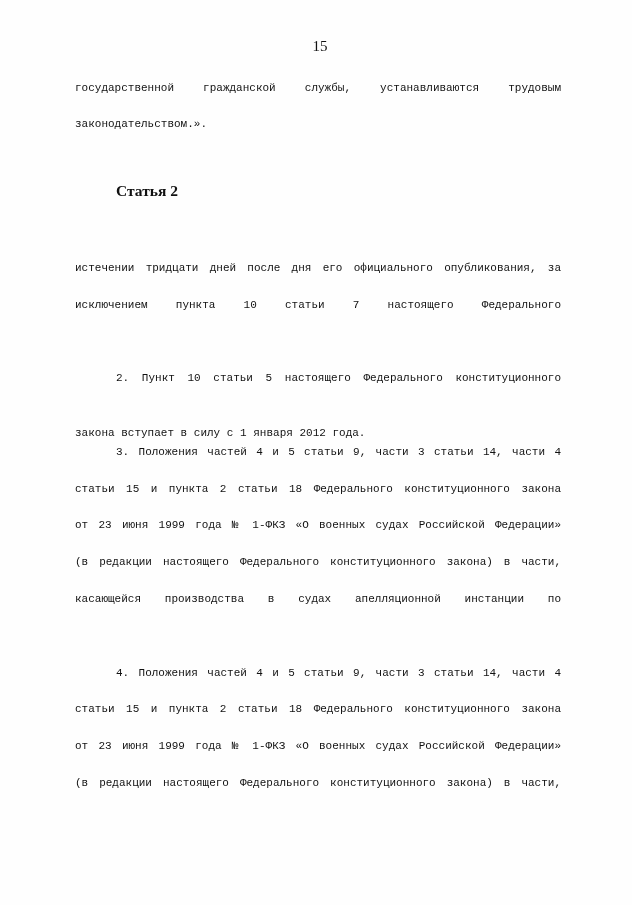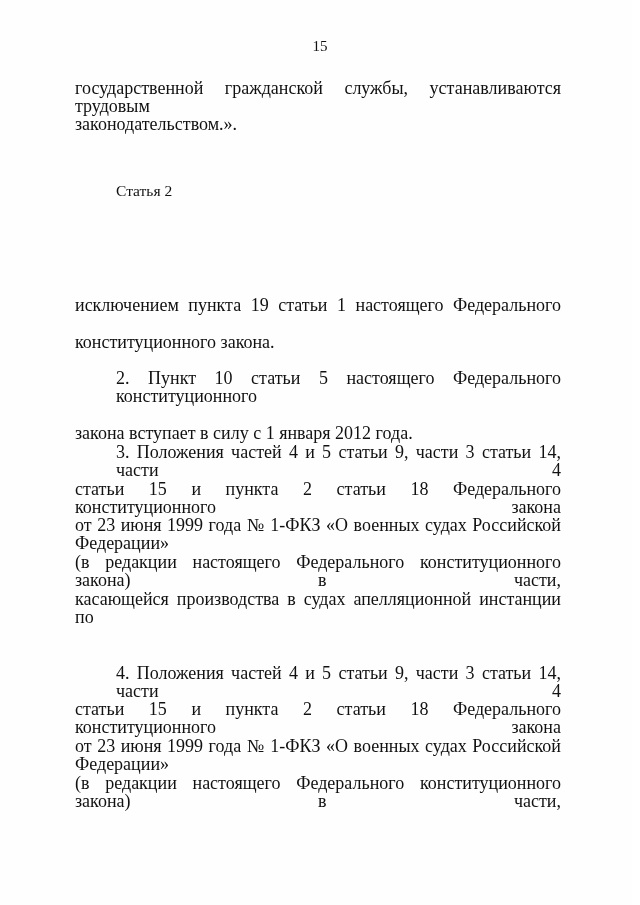--- a/index.html
+++ b/index.html
@@ -1,38 +1,38 @@
 <!DOCTYPE html>
 <html><head>
 <meta charset="utf-8">
 <style>
   html, body { margin: 0; padding: 0; background: #ffffff; }
   body { width: 640px; height: 905px; position: relative; overflow: hidden;
          font-family: "Liberation Serif", "DejaVu Serif", serif; color: #111; }
   .page { position: absolute; left: 0; top: 0; width: 632px; height: 905px; background: #fefefe; }
   .pnum { position: absolute; top: 38px; left: 0; width: 640px; text-align: center; font-size: 15px; }
-  .line { position: absolute; left: 75px; width: 486px; font-size: 18px; line-height: 18px;
-          white-space: nowrap; }
+  .line { position: absolute; left: 75px; width: 486px; font-size: 11px; line-height: 18px;
+          white-space: nowrap; font-family: Liberation Mono, monospace; }
   .just { text-align: justify; text-align-last: justify; white-space: normal; }
   .indent { left: 116px; width: 445px; }
-  .heading { position: absolute; left: 116px; font-weight: normal; font-size: 15.5px; line-height: 18px; }
+  .heading { position: absolute; left: 116px; font-weight: bold; font-size: 15.5px; line-height: 18px; }
 </style>
 </head>
 <body>
 
 <div class="page">
   <div class="pnum">15</div>
 
   <div class="line just" style="top:79px">государственной гражданской службы, устанавливаются трудовым</div>
   <div class="line" style="top:115px">законодательством.».</div>
 
   <div class="heading" style="top:182px">Статья 2</div>
 
-  <div class="line just" style="top:296px">исключением пункта 19 статьи 1 настоящего Федерального</div>
-  <div class="line" style="top:333px">конституционного закона.</div>
+  <div class="line just" style="top:259px">истечении тридцати дней после дня его официального опубликования, за</div>
+  <div class="line just" style="top:296px">исключением пункта 10 статьи 7 настоящего Федерального</div>
 
   <div class="line just indent" style="top:369px">2. Пункт 10 статьи 5 настоящего Федерального конституционного</div>
   <div class="line" style="top:424px">закона вступает в силу с 1 января 2012 года.</div>
 
   <div class="line just indent" style="top:443px">3. Положения частей 4 и 5 статьи 9, части 3 статьи 14, части 4</div>
   <div class="line just" style="top:480px">статьи 15 и пункта 2 статьи 18 Федерального конституционного закона</div>
   <div class="line just" style="top:516px">от 23 июня 1999 года № 1-ФКЗ «О военных судах Российской Федерации»</div>
   <div class="line just" style="top:553px">(в редакции настоящего Федерального конституционного закона) в части,</div>
   <div class="line just" style="top:590px">касающейся производства в судах апелляционной инстанции по</div>
 

